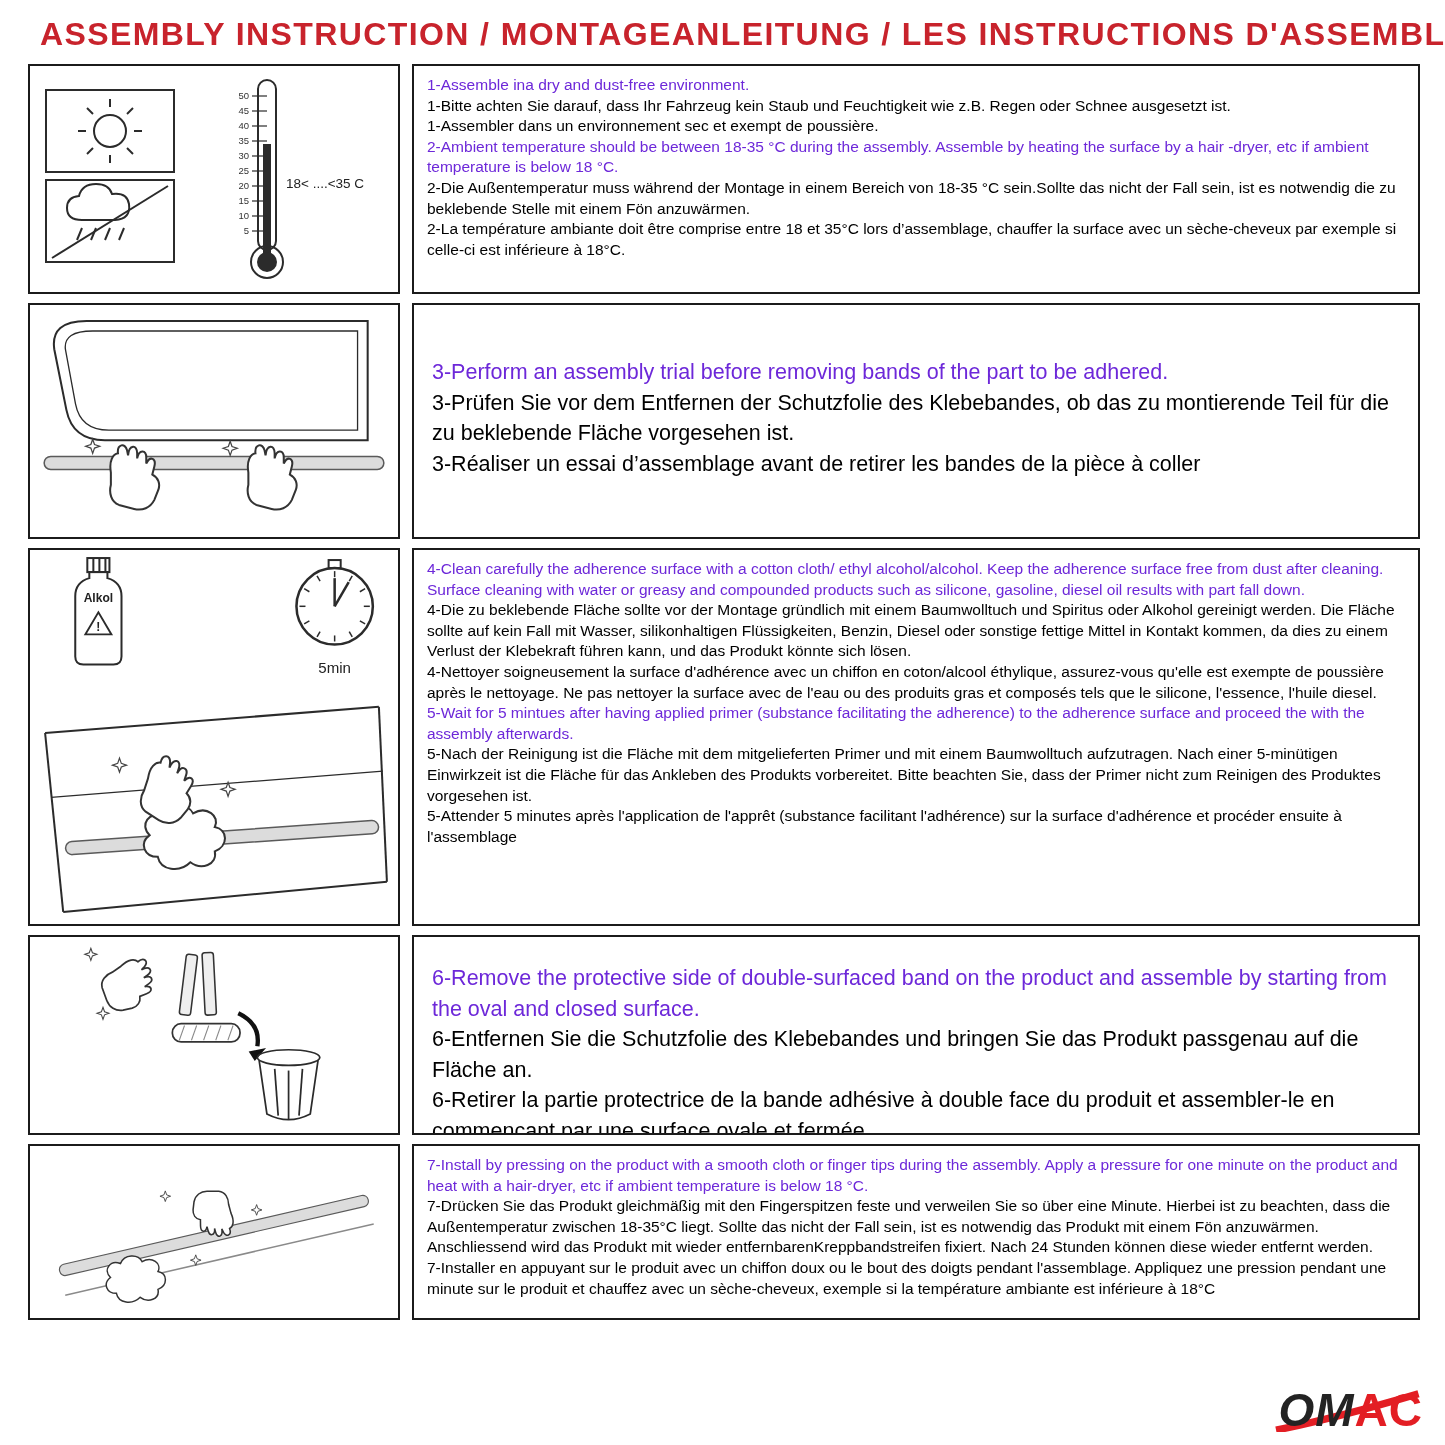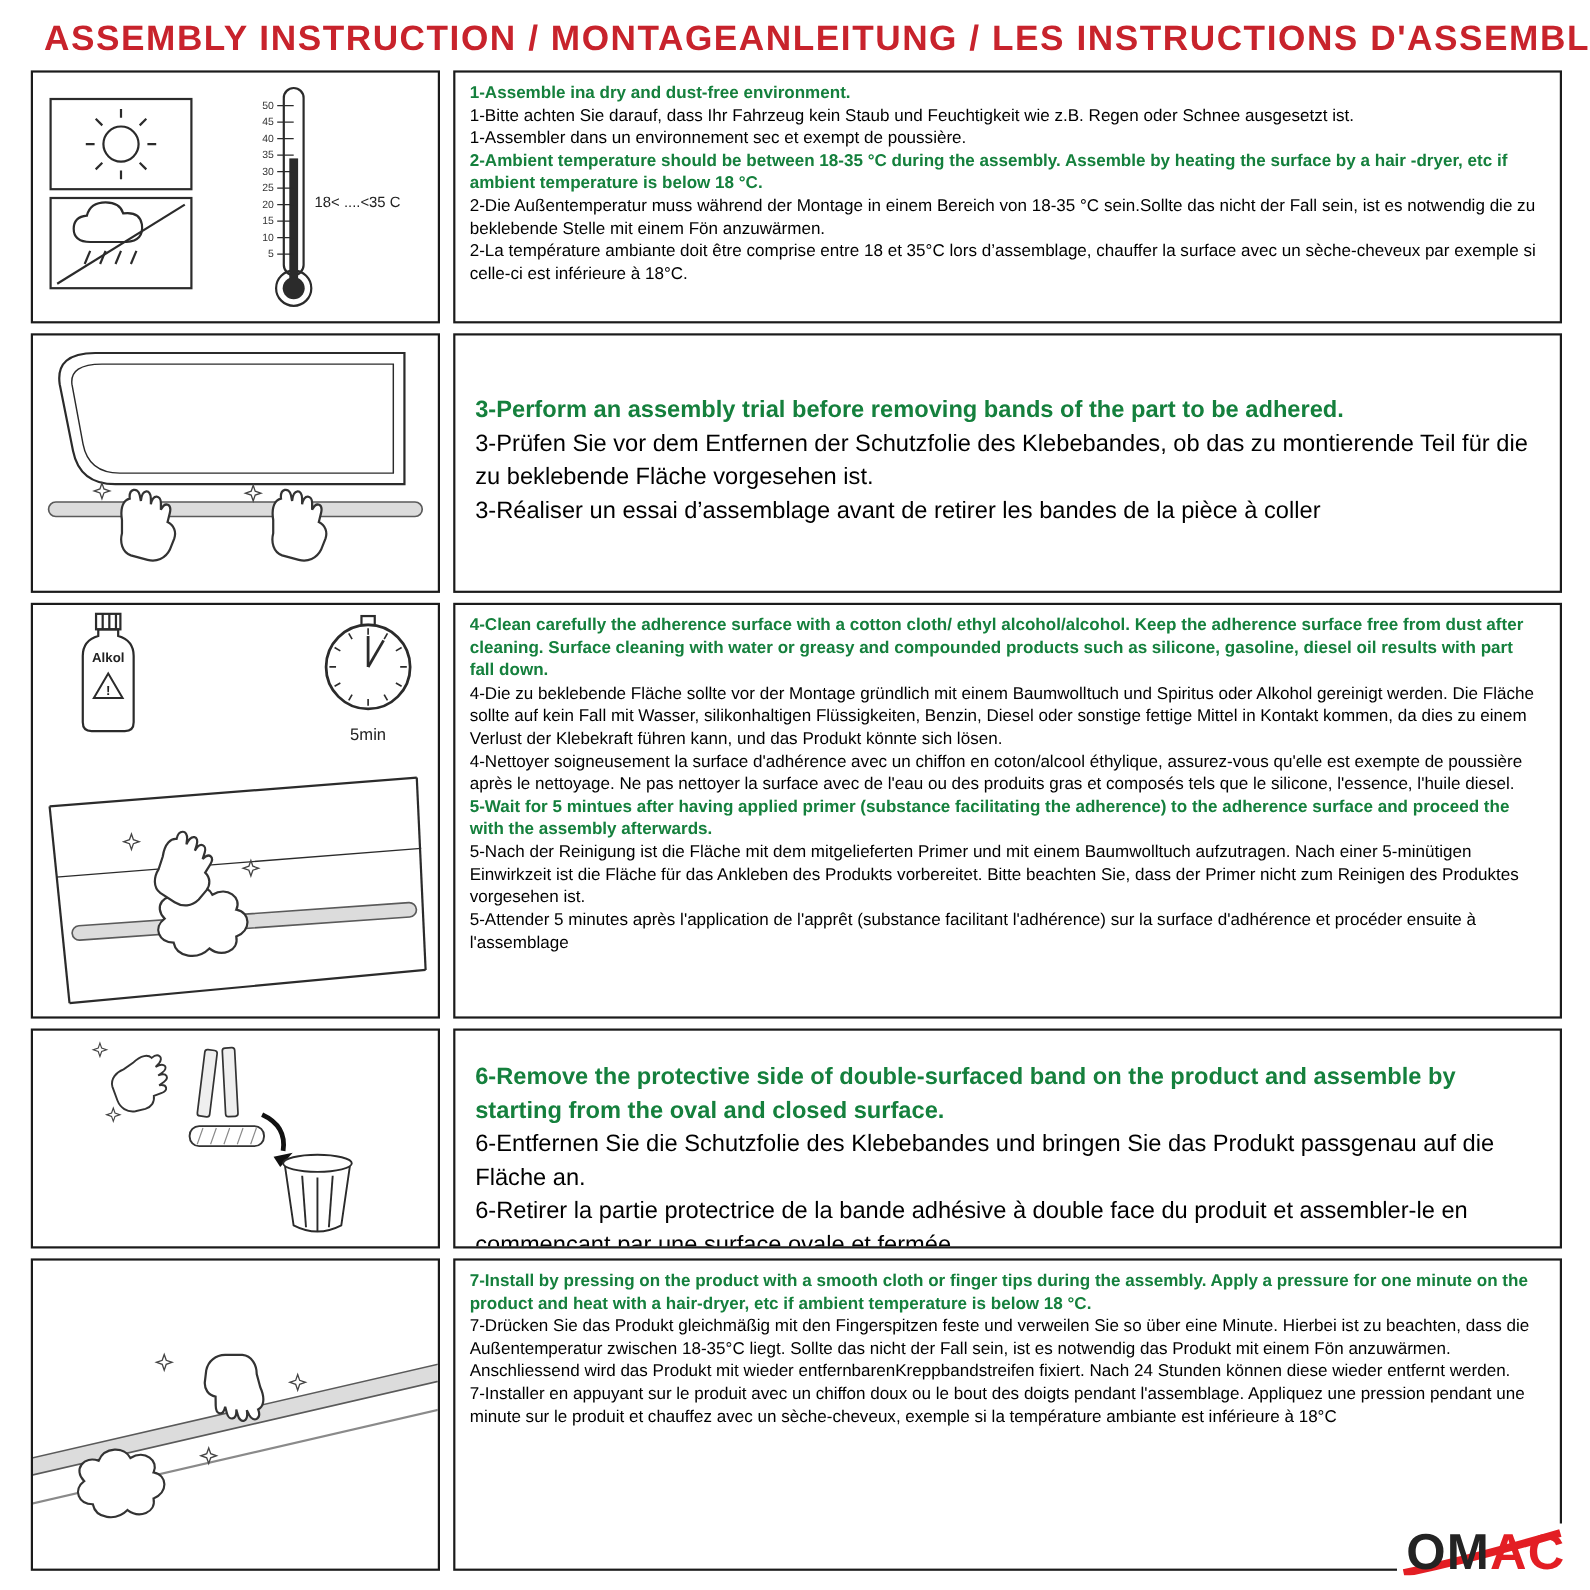--- a/index.html
+++ b/index.html
@@ -11,34 +11,34 @@
   .title{
     color:#c8232c;font-weight:bold;font-size:32px;letter-spacing:1.4px;
     padding:16px 40px 11px 40px;white-space:nowrap;
   }
   .rows{padding:0 25px 0 28px;}
   .row{display:flex;gap:12px;margin-bottom:9px;}
   .illus{width:368px;flex:none;border:2px solid #1b1b1b;background:#fff;}
   .illus svg{display:block;width:100%;height:100%;}
   .textbox{flex:1;border:2px solid #1b1b1b;padding:9px 16px 6px 13px;background:#fff;overflow:hidden;}
   .p{font-size:15.5px;line-height:1.33;color:#000000;margin:0;}
-  .b{font-weight:bold;color:#15803d;}
+  .b{font-weight:normal;color:#6d28d9;}
   .mt{margin-top:0;}
-  .row-1{height:230px}.row-2{height:236px}.row-3{height:378px}.row-4{height:200px}.row-5{height:284px}
+  .row-1{height:230px}.row-2{height:236px}.row-3{height:378px}.row-4{height:200px}.row-5{height:176px}
   .row-2 .textbox{padding-top:52px;padding-left:18px;}
   .row-4 .textbox{padding-top:26px;padding-left:18px;}
   .big .p{font-size:21.5px;line-height:1.42;}
   .logo{
     position:absolute;right:20px;bottom:10px;
     font-weight:bold;font-size:46px;letter-spacing:1px;line-height:1;
     background:#fff;padding:2px 2px 2px 8px;
   }
   .logo svg{position:absolute;left:0;bottom:3px;width:100%;height:42px;z-index:0;}
   .logo span{position:relative;z-index:1;}
-  .logo .om{color:#232323;}
+  .logo .om{color:#232323;font-style:italic;}
   .logo .ac{color:#e31e24;}
 </style>
 </head>
 <body>
 
 <svg width="0" height="0" style="position:absolute" aria-hidden="true">
   <defs>
     <path id="hand" d="M10 36 C8 24 12 18 17 17 C16 8 24 6 26 14 L27 19 C28 8 36 8 36 17 L36 22 C38 12 45 14 45 21 L45 27 C49 19 55 22 53 30 L51 38 C57 41 59 47 57 53 L53 63 C49 71 41 74 33 72 L18 68 C10 65 8 56 10 48 Z"></path>
     <path id="cloth" d="M0 16 C-8 8 0 -2 10 2 C14 -8 28 -8 32 0 C42 -6 52 2 48 10 C58 12 58 24 48 28 C50 38 38 42 30 36 C22 44 8 42 6 32 C-4 32 -8 22 0 16 Z"></path>
     <path id="star" d="M0 -7 L1.8 -1.8 L7 0 L1.8 1.8 L0 7 L-1.8 1.8 L-7 0 L-1.8 -1.8 Z"></path>

